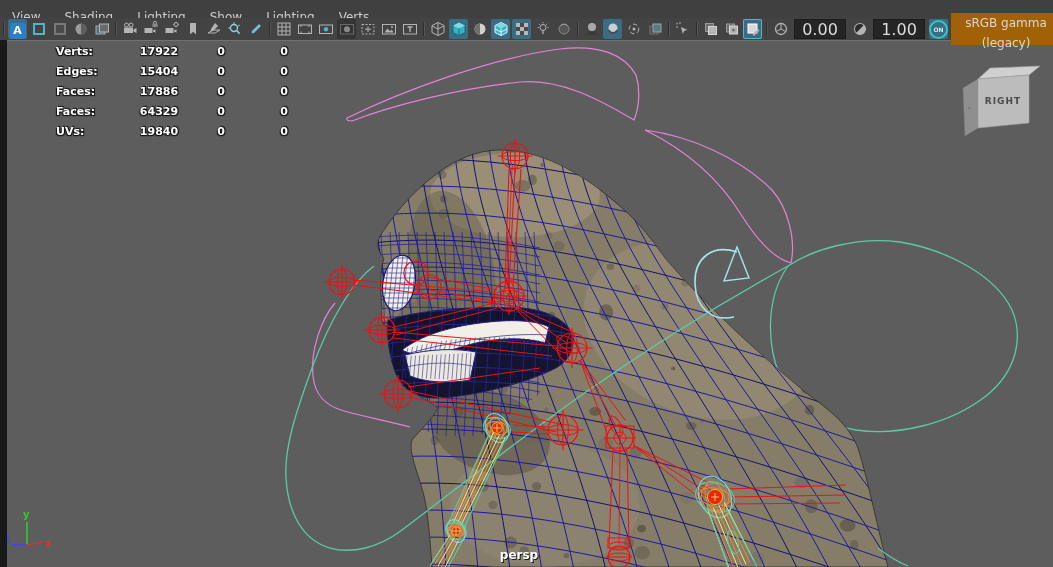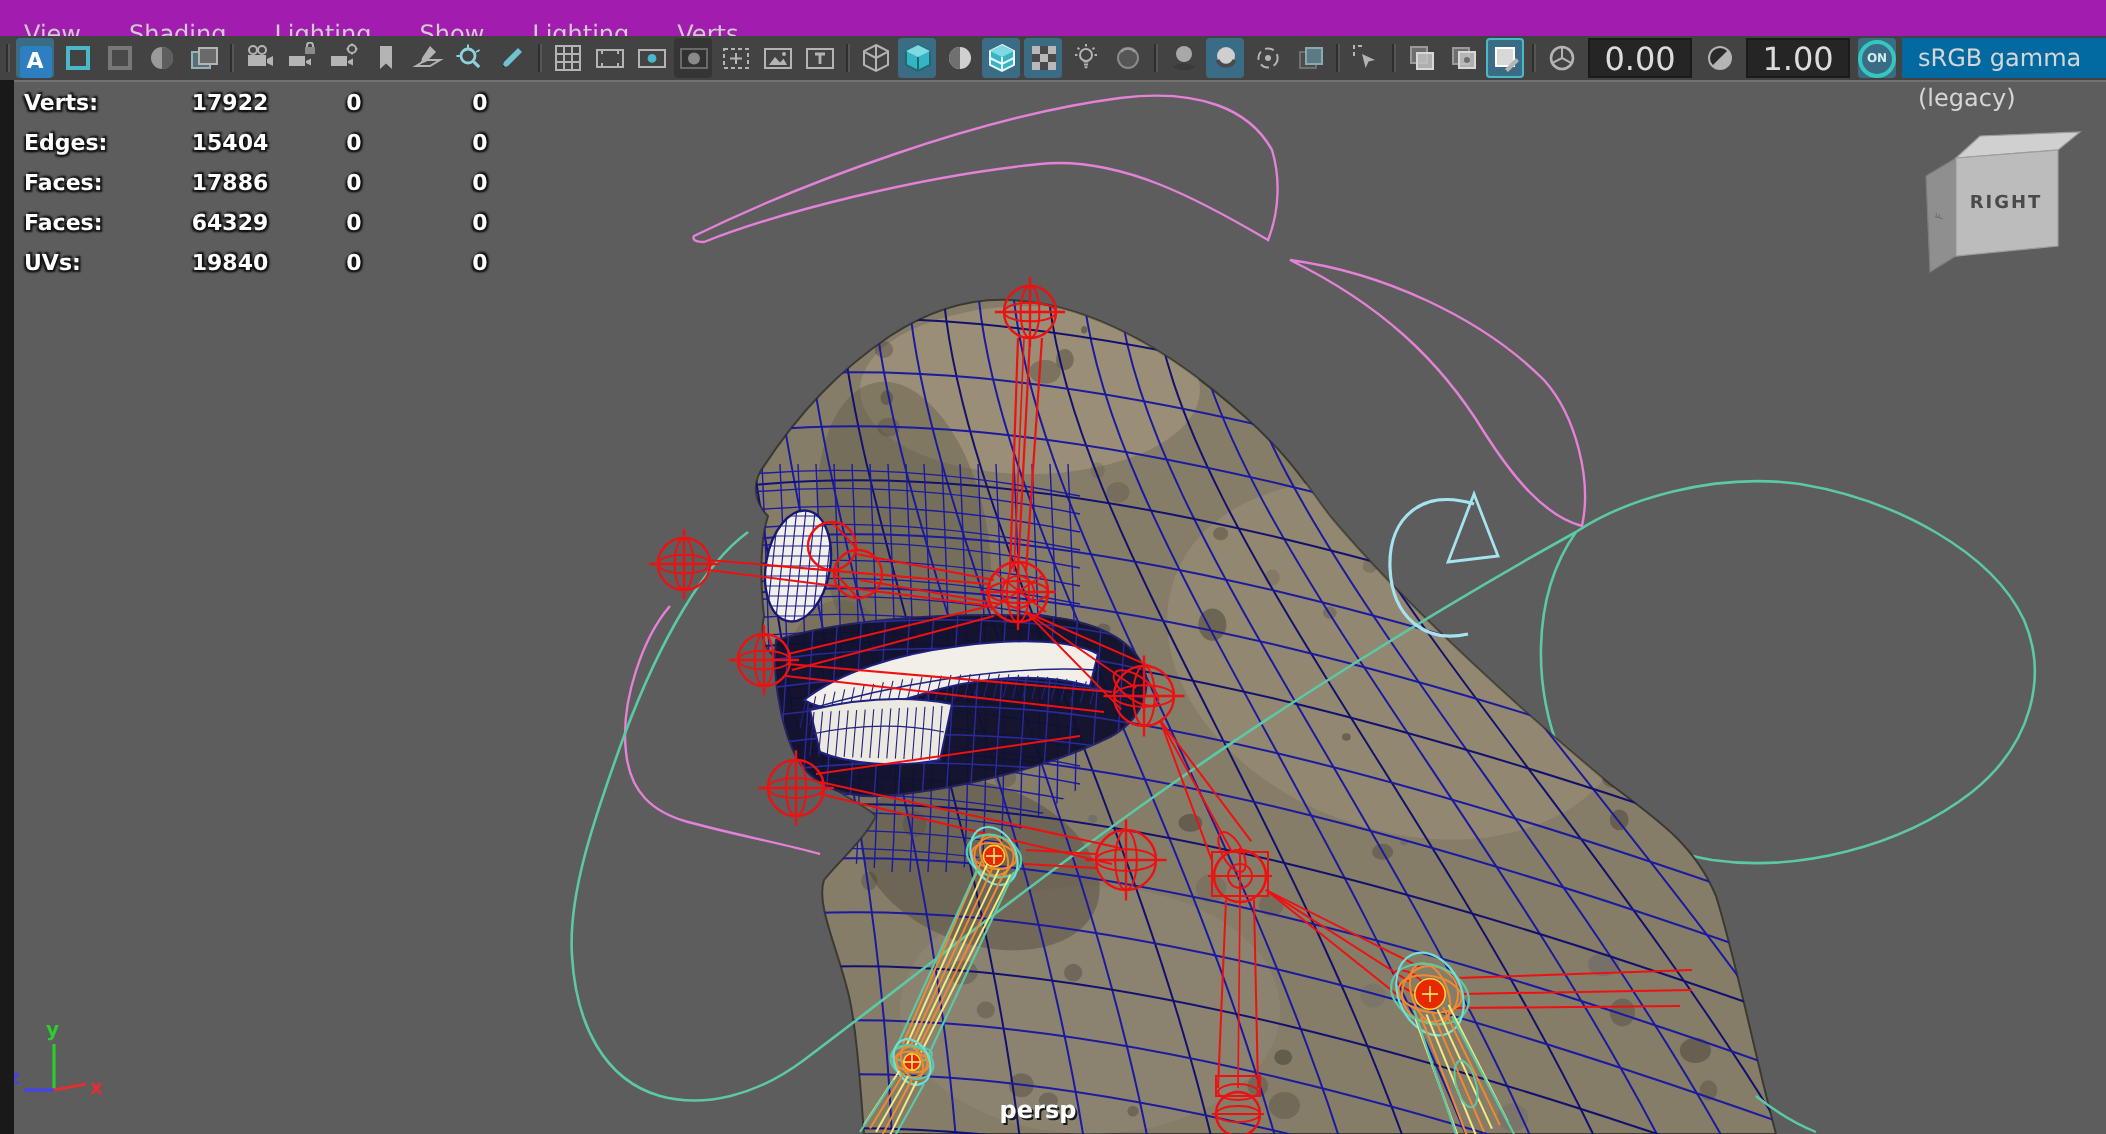--- a/index.html
+++ b/index.html
@@ -1,45 +1,45 @@
 <!DOCTYPE html>
 <html><head>
 <meta charset="utf-8">
 <style>
   html,body{margin:0;padding:0;background:#222;}
   #app{position:relative;width:1053px;height:567px;overflow:hidden;
        font-family:"DejaVu Sans",sans-serif;background:#5d5d5d;}
   
-  #menubar{position:absolute;left:0;top:0;width:1053px;height:34px;background:#a21caf;
+  #menubar{position:absolute;left:0;top:0;width:1053px;height:34px;background:#404040;
            display:flex;align-items:center;z-index:3;}
   .menu-item{color:#cdcdcd;font-size:12px;padding:0 12px;line-height:18px;cursor:default;}
   
   #toolbar{position:absolute;left:0;top:18px;width:1053px;height:22px;background:#434343;
            display:flex;align-items:center;z-index:3;}
   .tb-tile{display:inline-flex;align-items:center;justify-content:center;width:19px;height:20px;
            margin:0 1px;border-radius:2px;position:relative;flex:0 0 auto;}
   .tb-tile svg{display:block;}
   .tb-tile.active{background:#3b6c86;}
   .tb-tile.darkbg{background:#353535;}
   .tb-tile.outlined{box-shadow:inset 0 0 0 1px #49b8c8;}
   .tb-sep{width:7px;height:18px;flex:0 0 auto;position:relative;}
   .tb-sep:before{content:"";position:absolute;left:3px;top:2px;width:1px;height:14px;background:#2e2e2e;
                  box-shadow:1px 0 0 #555;}
   .gA{display:inline-block;width:16px;height:16px;background:#2e7fc2;color:#fff;font-weight:bold;
       font-size:11px;line-height:16px;text-align:center;border-radius:2px;}
   .tb-field{width:46px;height:16px;background:#252525;border:1px solid #1b1b1b;color:#dcdcdc;
             font-size:16px;font-family:"DejaVu Sans",sans-serif;text-align:center;margin:0 3px;flex:0 0 auto;}
   .onBtn{display:inline-block;width:15px;height:15px;border-radius:50%;border:2px solid #35c6c0;
          color:#cdeeed;font-size:6px;font-weight:bold;line-height:15px;text-align:center;}
-  #colorspace{flex:1 1 auto;height:20px;background:#0369a1;color:#d6d6d6;font-size:12px;
-              line-height:20px;padding-left:8px;margin-left:2px;}
+  #colorspace{flex:1 1 auto;height:32px;background:#a16207;color:#d6d6d6;font-size:12px;
+              line-height:20px;padding-left:8px;margin-left:2px;text-align:center;}
   
   #hud{position:absolute;left:12px;top:41px;z-index:2;font-size:11px;font-weight:bold;color:#fff;
        text-shadow:1px 1px 1px #111, -1px 1px 1px #111, 1px -1px 1px #111;}
-  .hud-row{display:grid;grid-template-columns:72px 62px 62px 64px;height:20px;align-items:center;}
+  .hud-row{display:grid;grid-template-columns:72px 62px 62px 64px;height:20px;align-items:center;margin-left:44px;}
   .hud-num{text-align:center;}
   
   #scene{position:absolute;left:0;top:0;z-index:1;}
 </style>
 </head>
 <body>
 
 <div id="app">
   <div id="scene"><svg width="1053" height="567" viewBox="0 0 1053 567">
         <defs>

